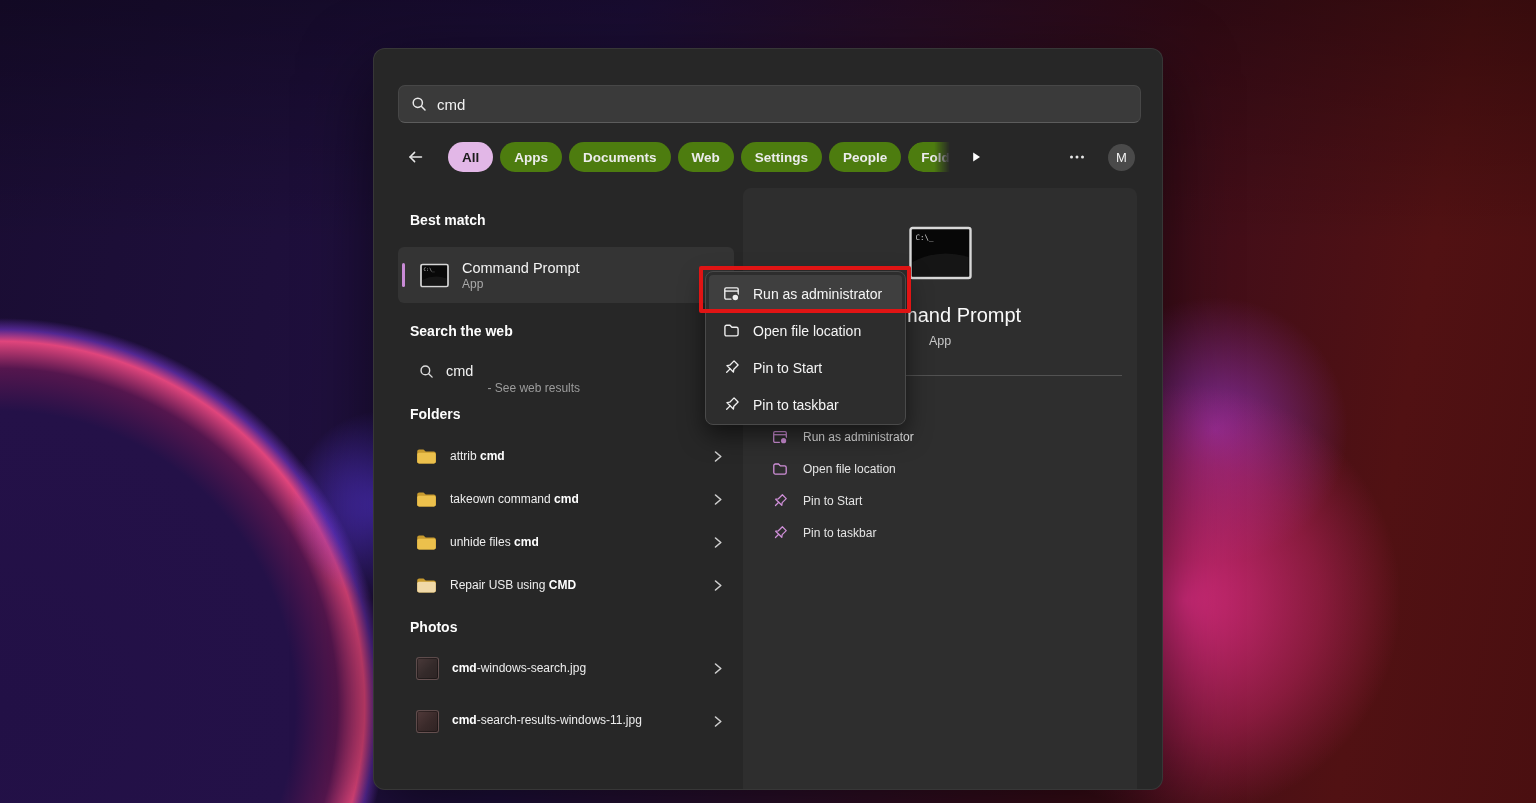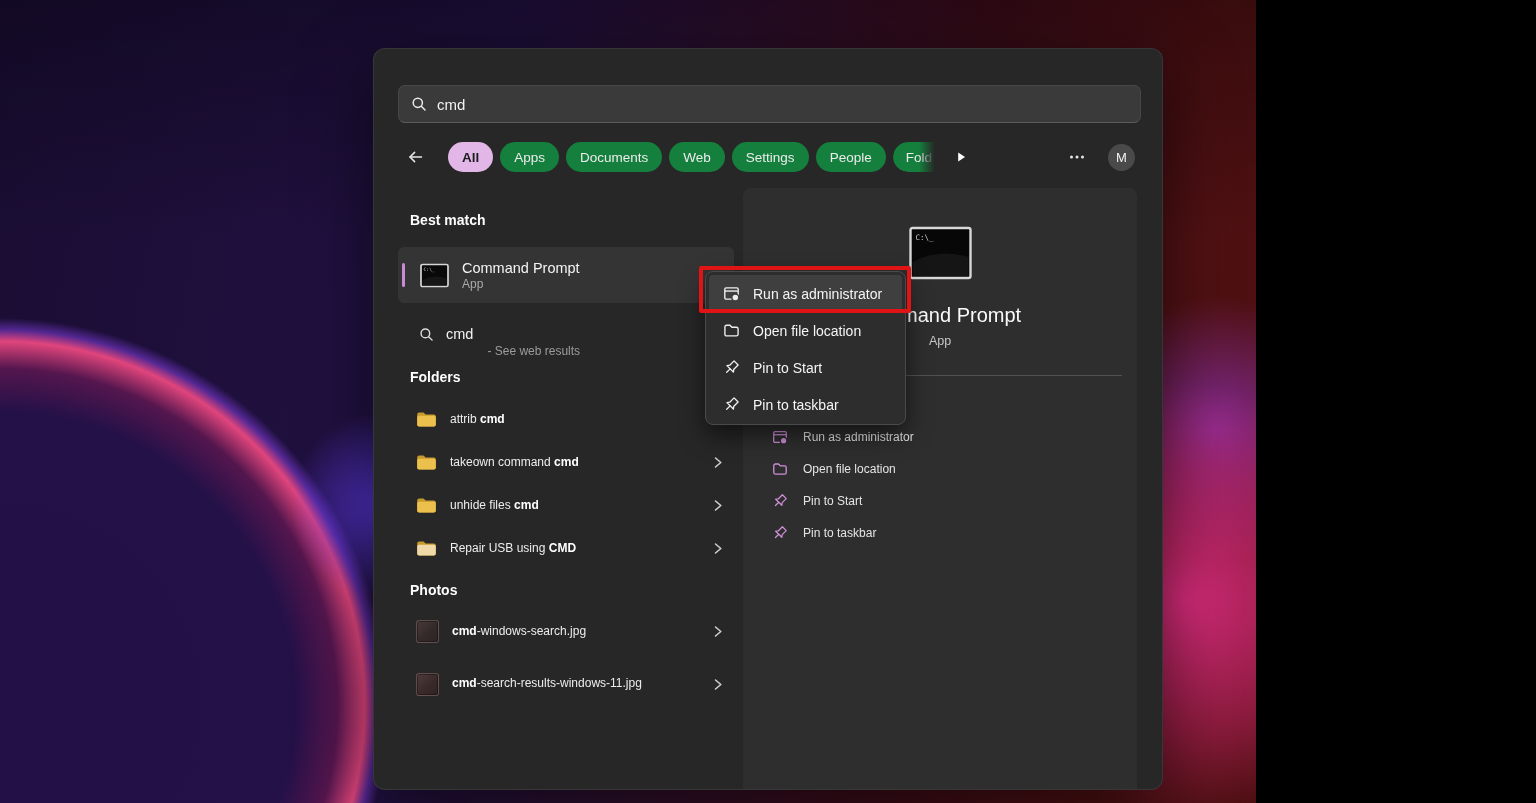--- a/index.html
+++ b/index.html
@@ -1,17 +1,17 @@
 <!DOCTYPE html>
 <html><head>
 <meta charset="utf-8">
 <style>
   * { margin:0; padding:0; box-sizing:border-box; }
   html,body { width:1536px; height:803px; background:#000; font-family:"Liberation Sans", sans-serif; }
-  .screen { position:relative; width:1256px; height:803px; overflow:hidden;
+  .screen { position:relative; width:1536px; height:803px; overflow:hidden;
     background:
       radial-gradient(circle 300px at 1185px 600px, rgba(236,48,141,0.85) 0%, rgba(210,40,110,0.45) 45%, rgba(180,30,80,0) 72%),
       radial-gradient(circle 190px at 1215px 430px, rgba(150,53,192,0.75) 0%, rgba(150,53,192,0) 70%),
       radial-gradient(circle 95px at 386px 505px, rgba(94,58,235,0.85) 0%, rgba(94,58,235,0) 100%),
       radial-gradient(circle 388px at 0px 706px, #221046 0%, #241148 76%, #55164e 87%, #e0457c 94%, rgba(128,60,220,0.55) 97%, rgba(128,60,220,0) 100%),
       linear-gradient(rgba(0,0,0,0.30) 0%, rgba(0,0,0,0) 30%),
       linear-gradient(100deg, #1a0d33 0%, #221143 38%, #31102f 55%, #3f0d1a 72%, #511113 88%, #4a0f10 100%);
   }
 
   
@@ -22,22 +22,22 @@
   .searchbar { position:absolute; left:24px; top:36px; width:743px; height:38px;
     background:#3a3a3a; border:1px solid #474747; border-bottom-color:#5c5c5c; border-radius:7px;
     display:flex; align-items:center; padding:0 12px; gap:10px; color:#f0f0f0; }
   .searchbar .query { font-size:15px; color:#f2f2f2; }
   .icon { display:inline-flex; align-items:flex-start; justify-content:center; flex:none; }
 
   
   .tabsrow { position:absolute; left:24px; top:92px; width:743px; height:32px;
     display:flex; align-items:center; }
   .backbtn { width:34px; height:30px; display:flex; align-items:center; justify-content:center; color:#e8e8e8; margin-right:16px; border-radius:5px; }
-  .pill { height:30px; border-radius:15px; background:#15803d; color:#ececec;
-    display:flex; align-items:center; padding:0 14px; font-size:13.5px; margin-right:7px; white-space:nowrap; }
+  .pill { height:30px; border-radius:15px; background:#4d7c0f; color:#ececec;
+    display:flex; align-items:center; padding:0 14px; font-size:13.5px; margin-right:7px; white-space:nowrap;font-weight:bold; }
   .pill.selected { background:#e2b7e7; color:#1c1c1c; font-weight:bold; }
   .pill.clipped { width:42px; padding:0 0 0 13px; overflow:hidden; border-radius:15px 0 0 15px;
     -webkit-mask-image:linear-gradient(to right, #000 62%, transparent 100%);
             mask-image:linear-gradient(to right, #000 62%, transparent 100%); }
   .overflowbtn { width:26px; height:26px; display:flex; align-items:center; justify-content:center; color:#fff; margin-left:6px; }
   .tabs-right { margin-left:auto; display:flex; align-items:center; gap:18px; }
   .morebtn { color:#e8e8e8; width:26px; height:26px; display:flex; align-items:center; justify-content:center; }
   .avatar { width:27px; height:27px; border-radius:50%; background:#4a4a4a; color:#f2f2f2;
     display:flex; align-items:center; justify-content:center; font-size:13px; margin-right:6px; }
 
@@ -178,20 +178,21 @@
             <path d="M2.2 17 Q14 11 26.8 15.5 L26.8 22.2 L2.2 22.2 Z" fill="#161616"></path>
             <text x="3.6" y="8.2" font-size="4.6" fill="#d0d0d0" font-family="'DejaVu Sans Mono', monospace">C:\_</text>
           </svg>
         </span>
         <span class="bm-texts">
           <div class="title">Command Prompt</div>
           <div class="subtitle">App</div>
         </span>
       </div>
 
+      <div class="sec-heading h-web">Search the web</div>
 
       <div class="web-row">
         <span class="icon">
           <svg width="15" height="15" viewBox="0 0 16 16">
               <circle cx="6.8" cy="6.8" r="4.6" fill="none" stroke="#dcdcdc" stroke-width="1.5"></circle>
               <line x1="10.3" y1="10.3" x2="14" y2="14" stroke="#dcdcdc" stroke-width="1.5" stroke-linecap="round"></line>
             </svg>
         </span>
         <span class="q">cmd</span>
         <span class="suffix">- See web results</span>

